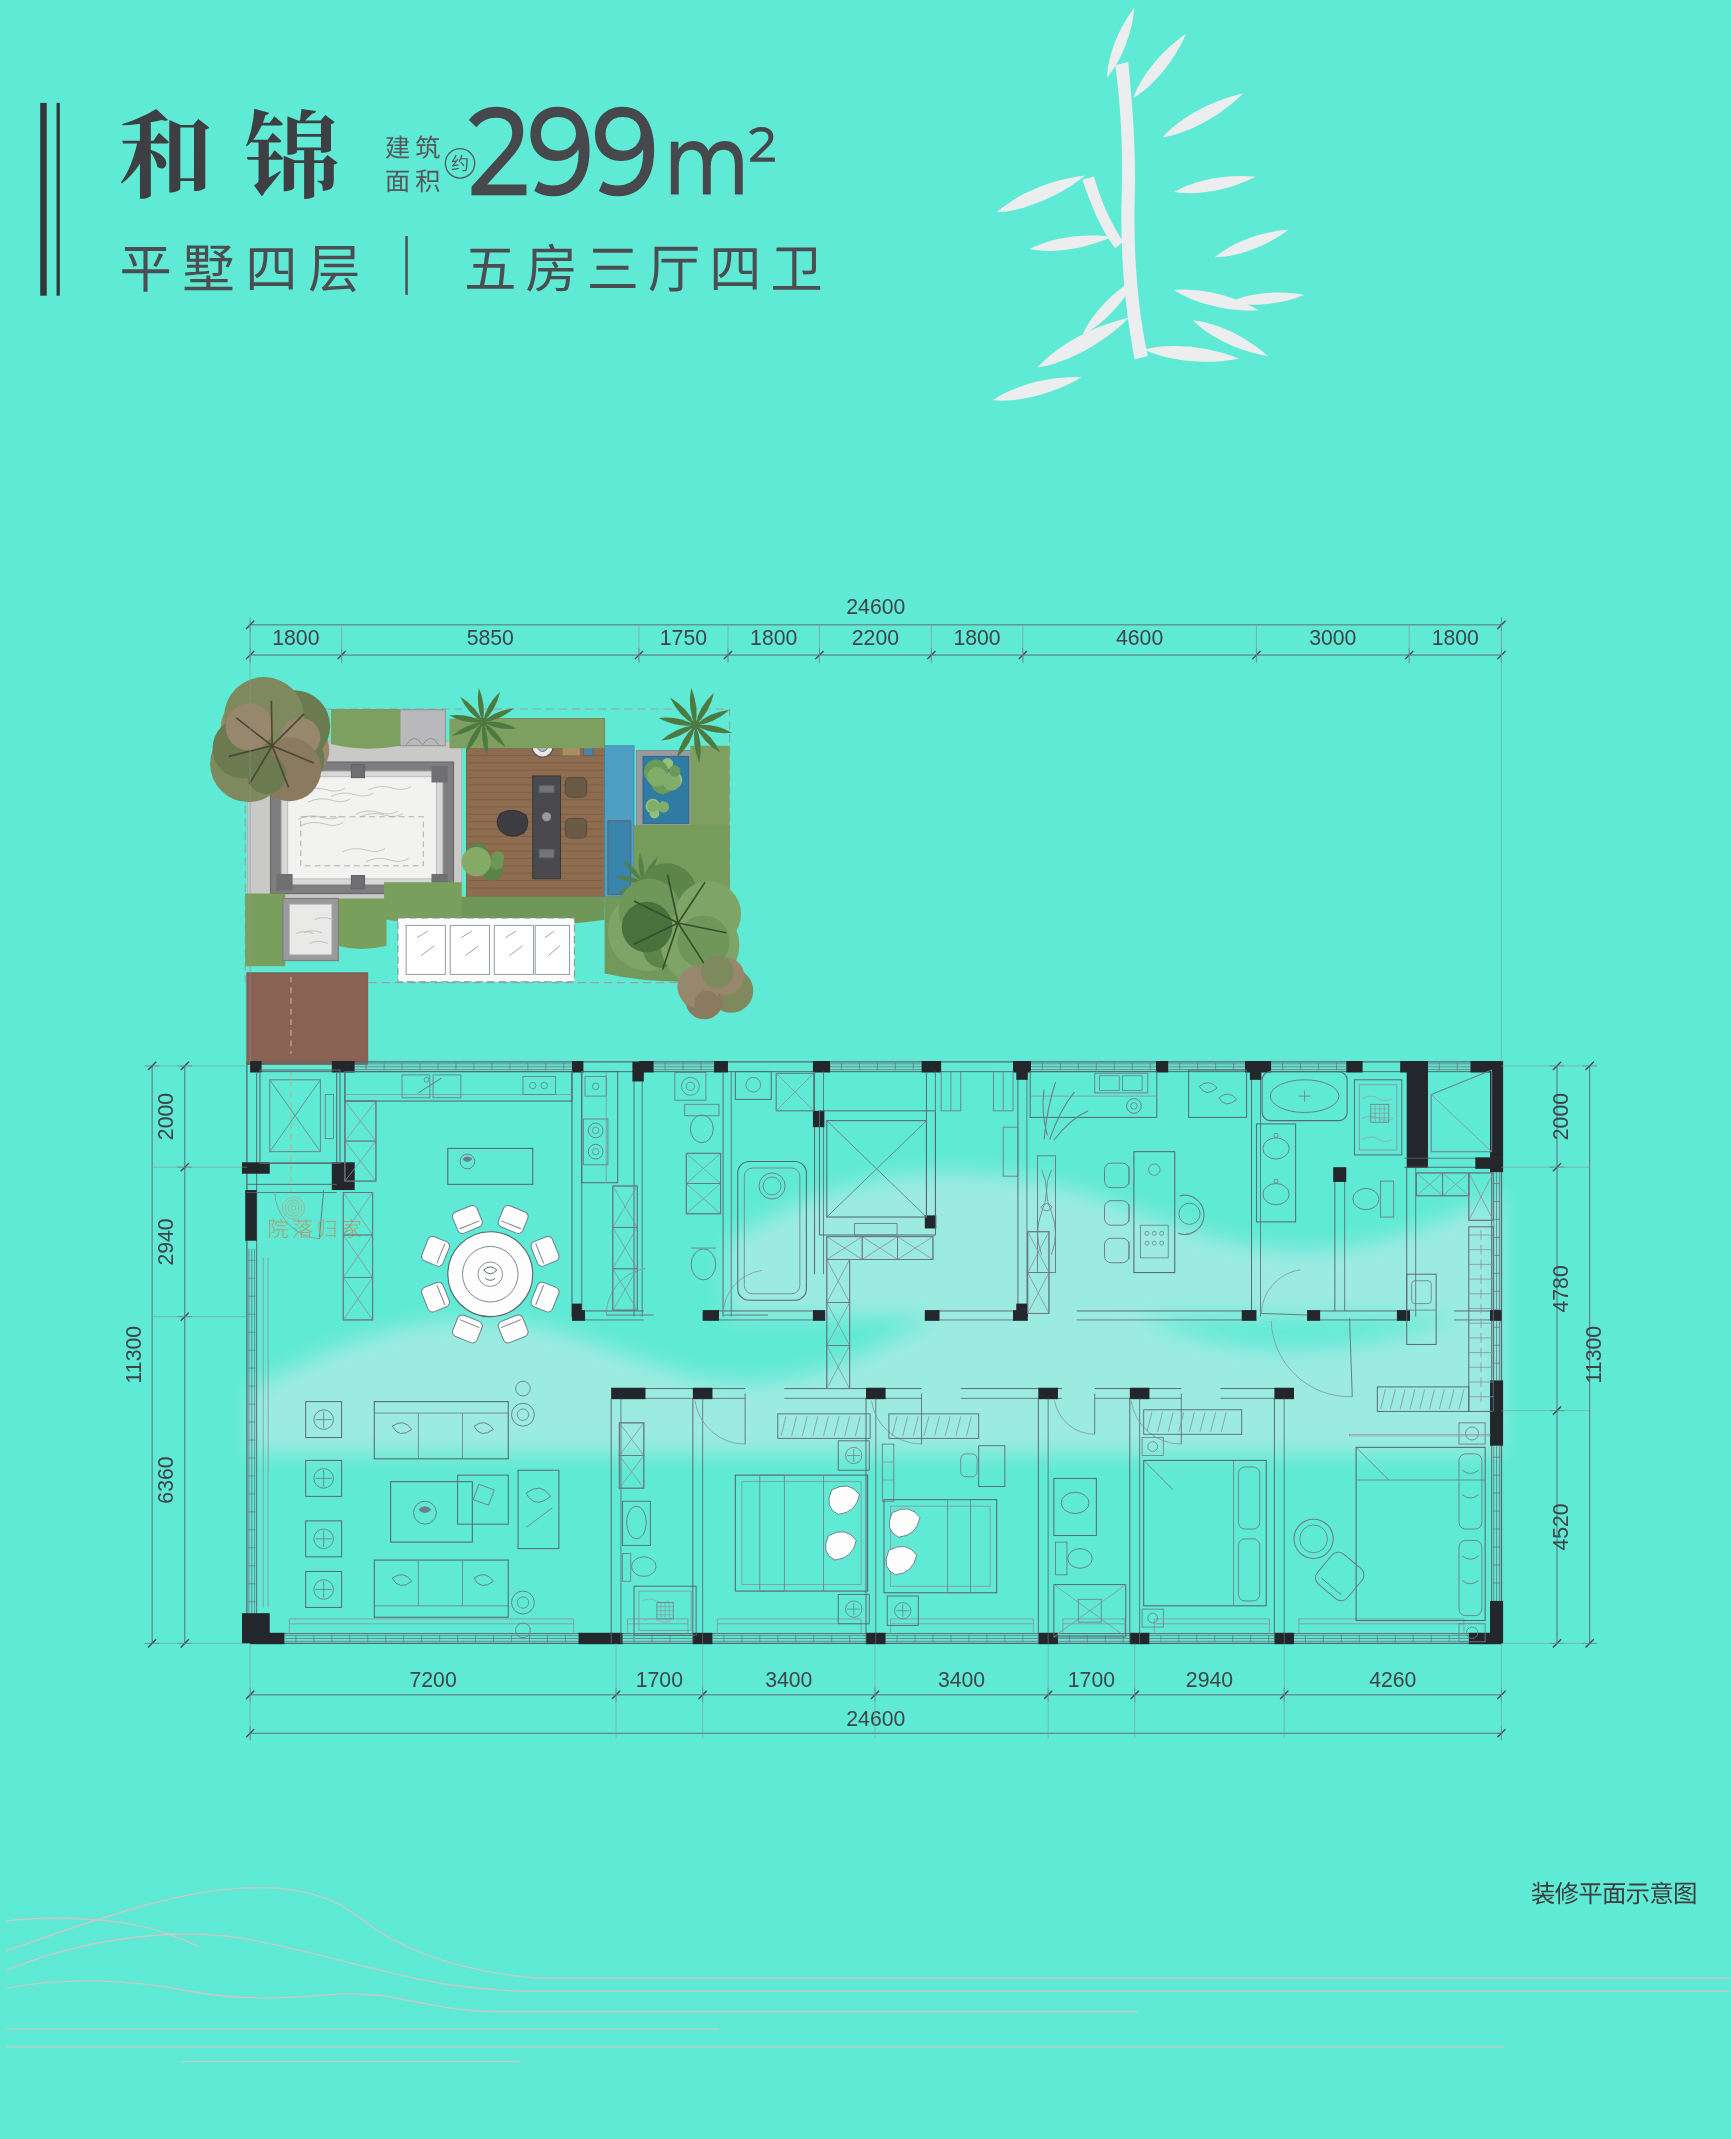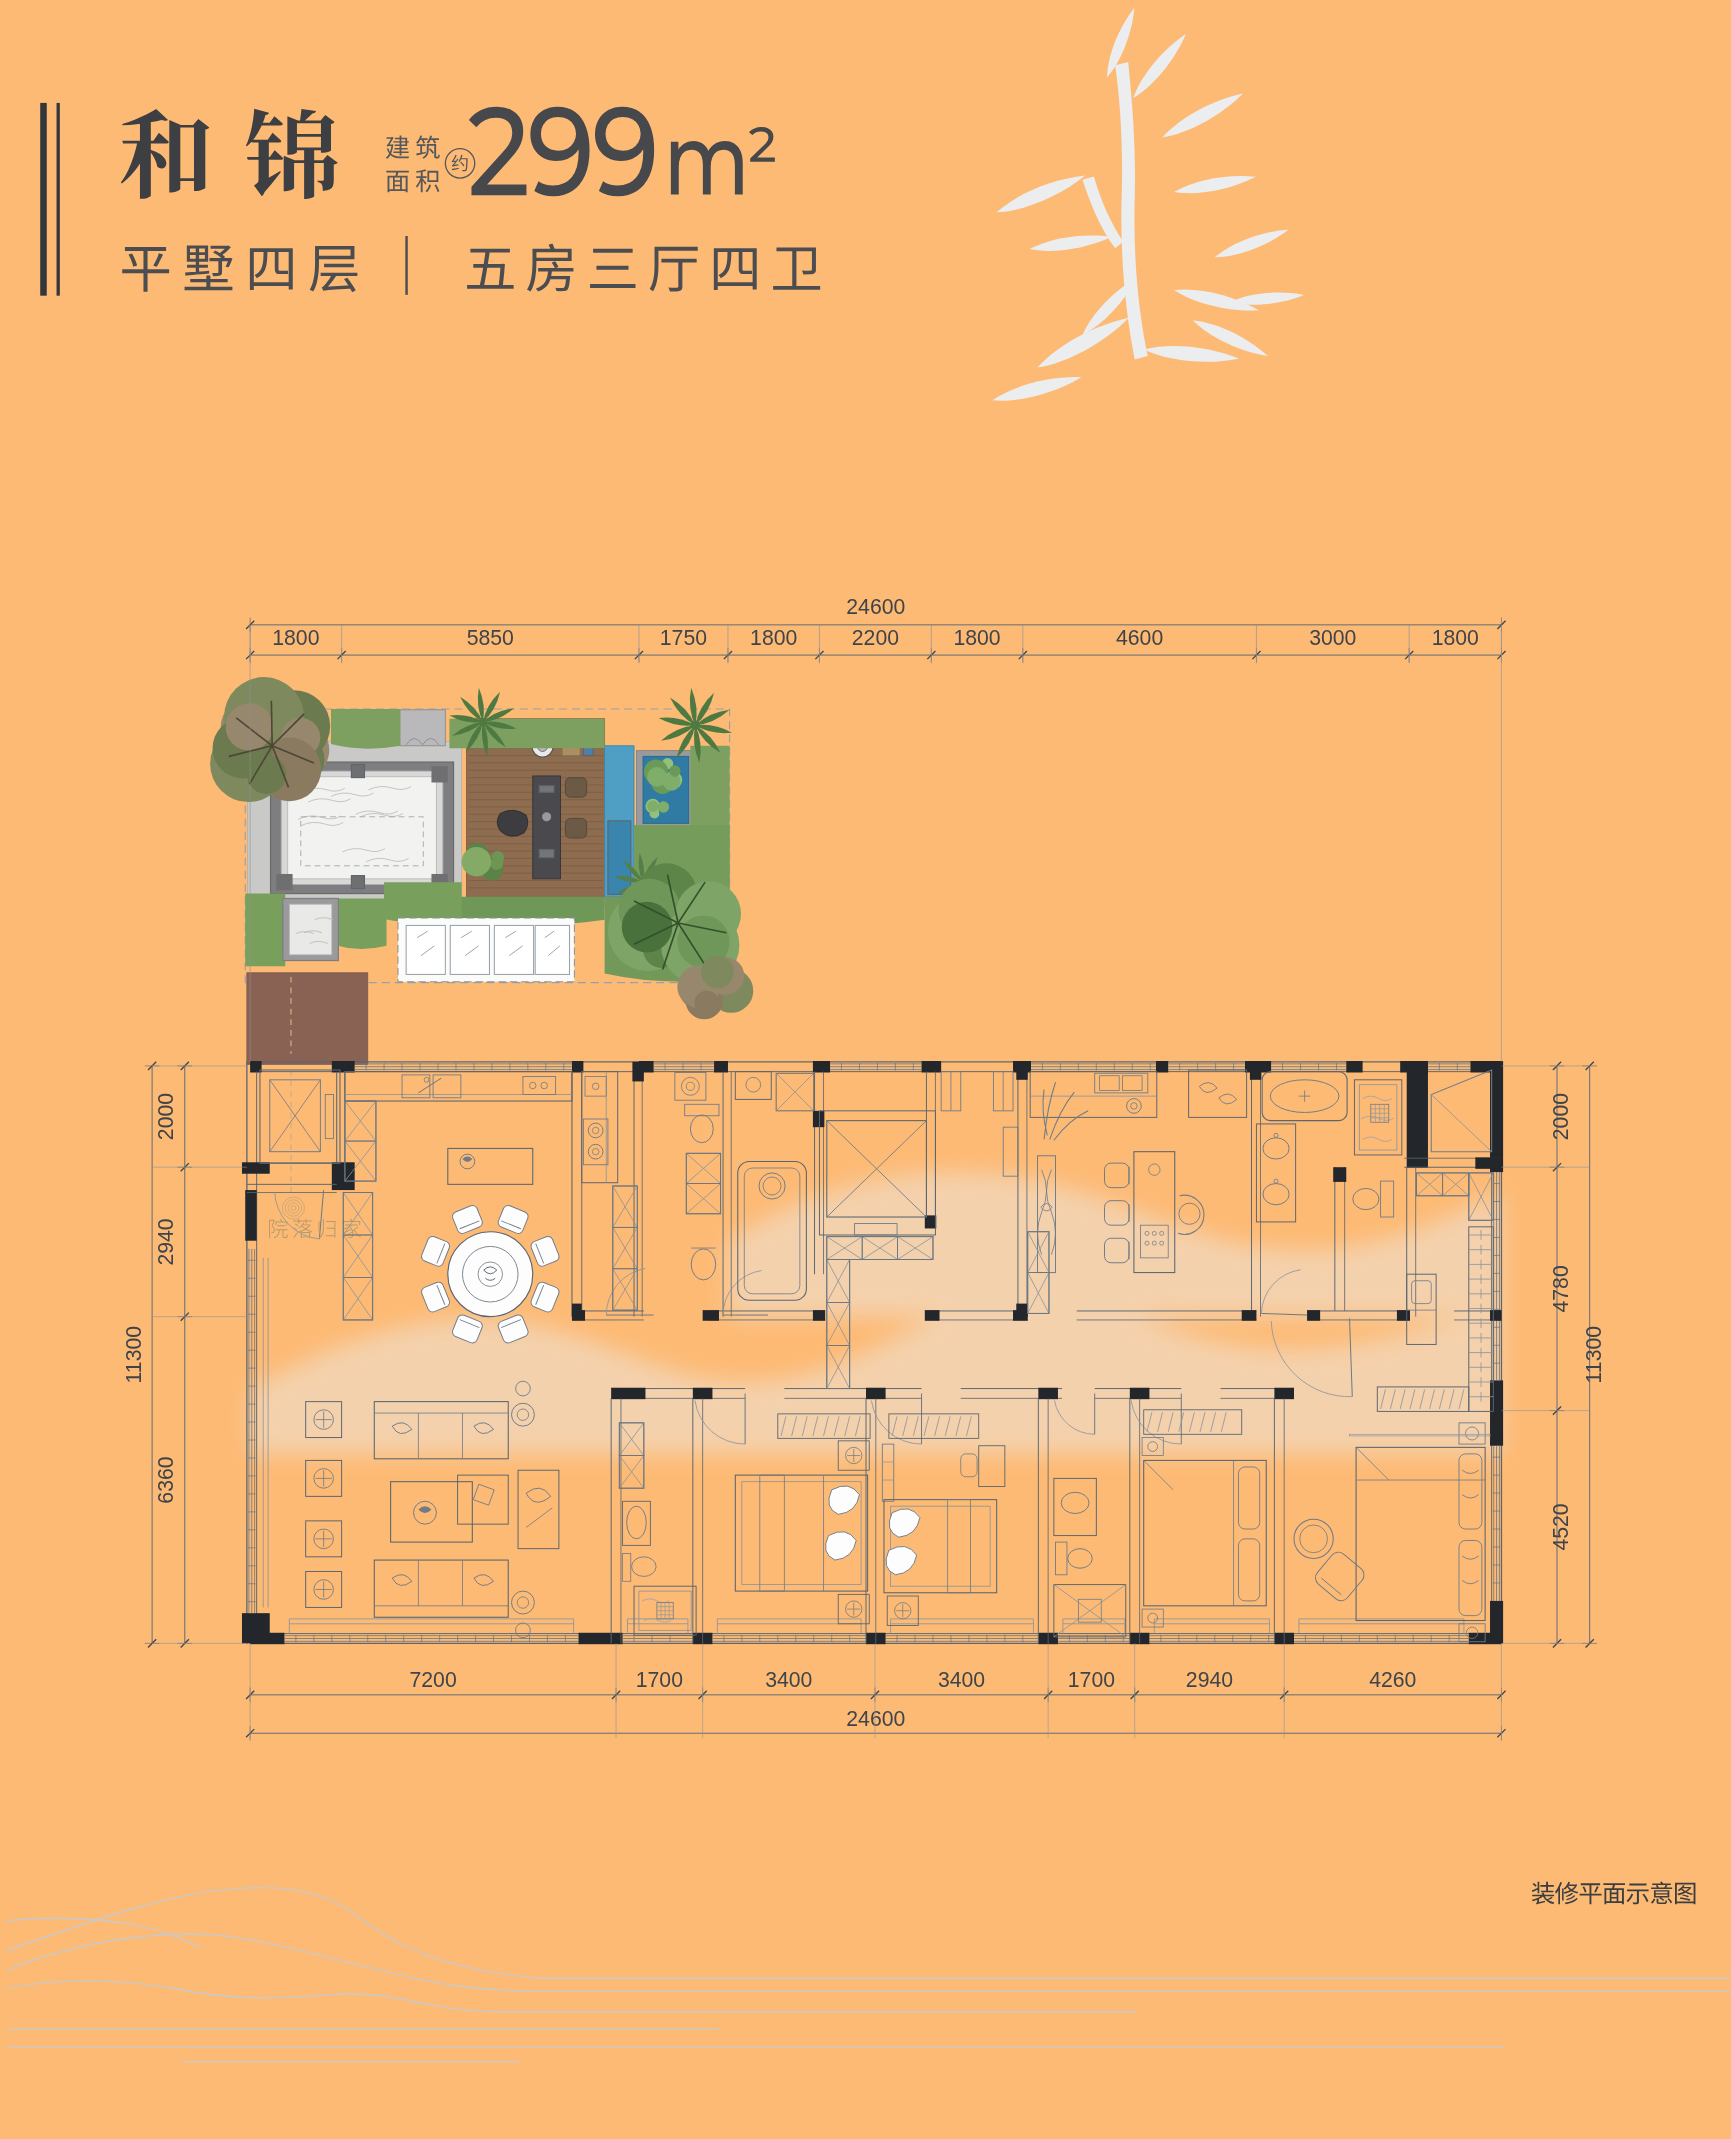--- a/index.html
+++ b/index.html
@@ -1,14 +1,14 @@
 <!DOCTYPE html>
 <html style="font-size:13px"><head><meta charset="utf-8"><style>
 html,body{margin:0;padding:0;background:#ffffff;}
-#page{position:relative;width:1732px;height:2140px;background:#fdba74;overflow:hidden;font-family:"Liberation Sans",sans-serif;}
+#page{position:relative;width:1732px;height:2140px;background:#5eead4;overflow:hidden;font-family:"Liberation Sans",sans-serif;}
 </style></head><body>
 <div id="page">
 <svg width="1732" height="2140" viewBox="0 0 2120 2620">
 
 <g>
         <rect x="49" y="126" width="8" height="236" fill="#33363a"></rect>
         <rect x="69" y="126" width="4" height="236" fill="#33363a"></rect>
       </g>
 
 <g>

